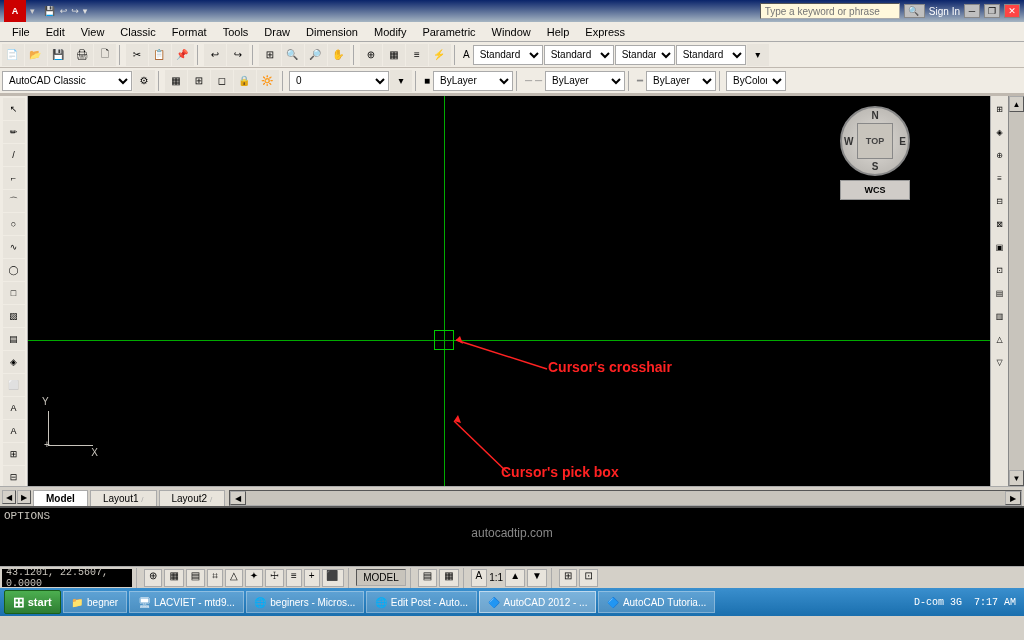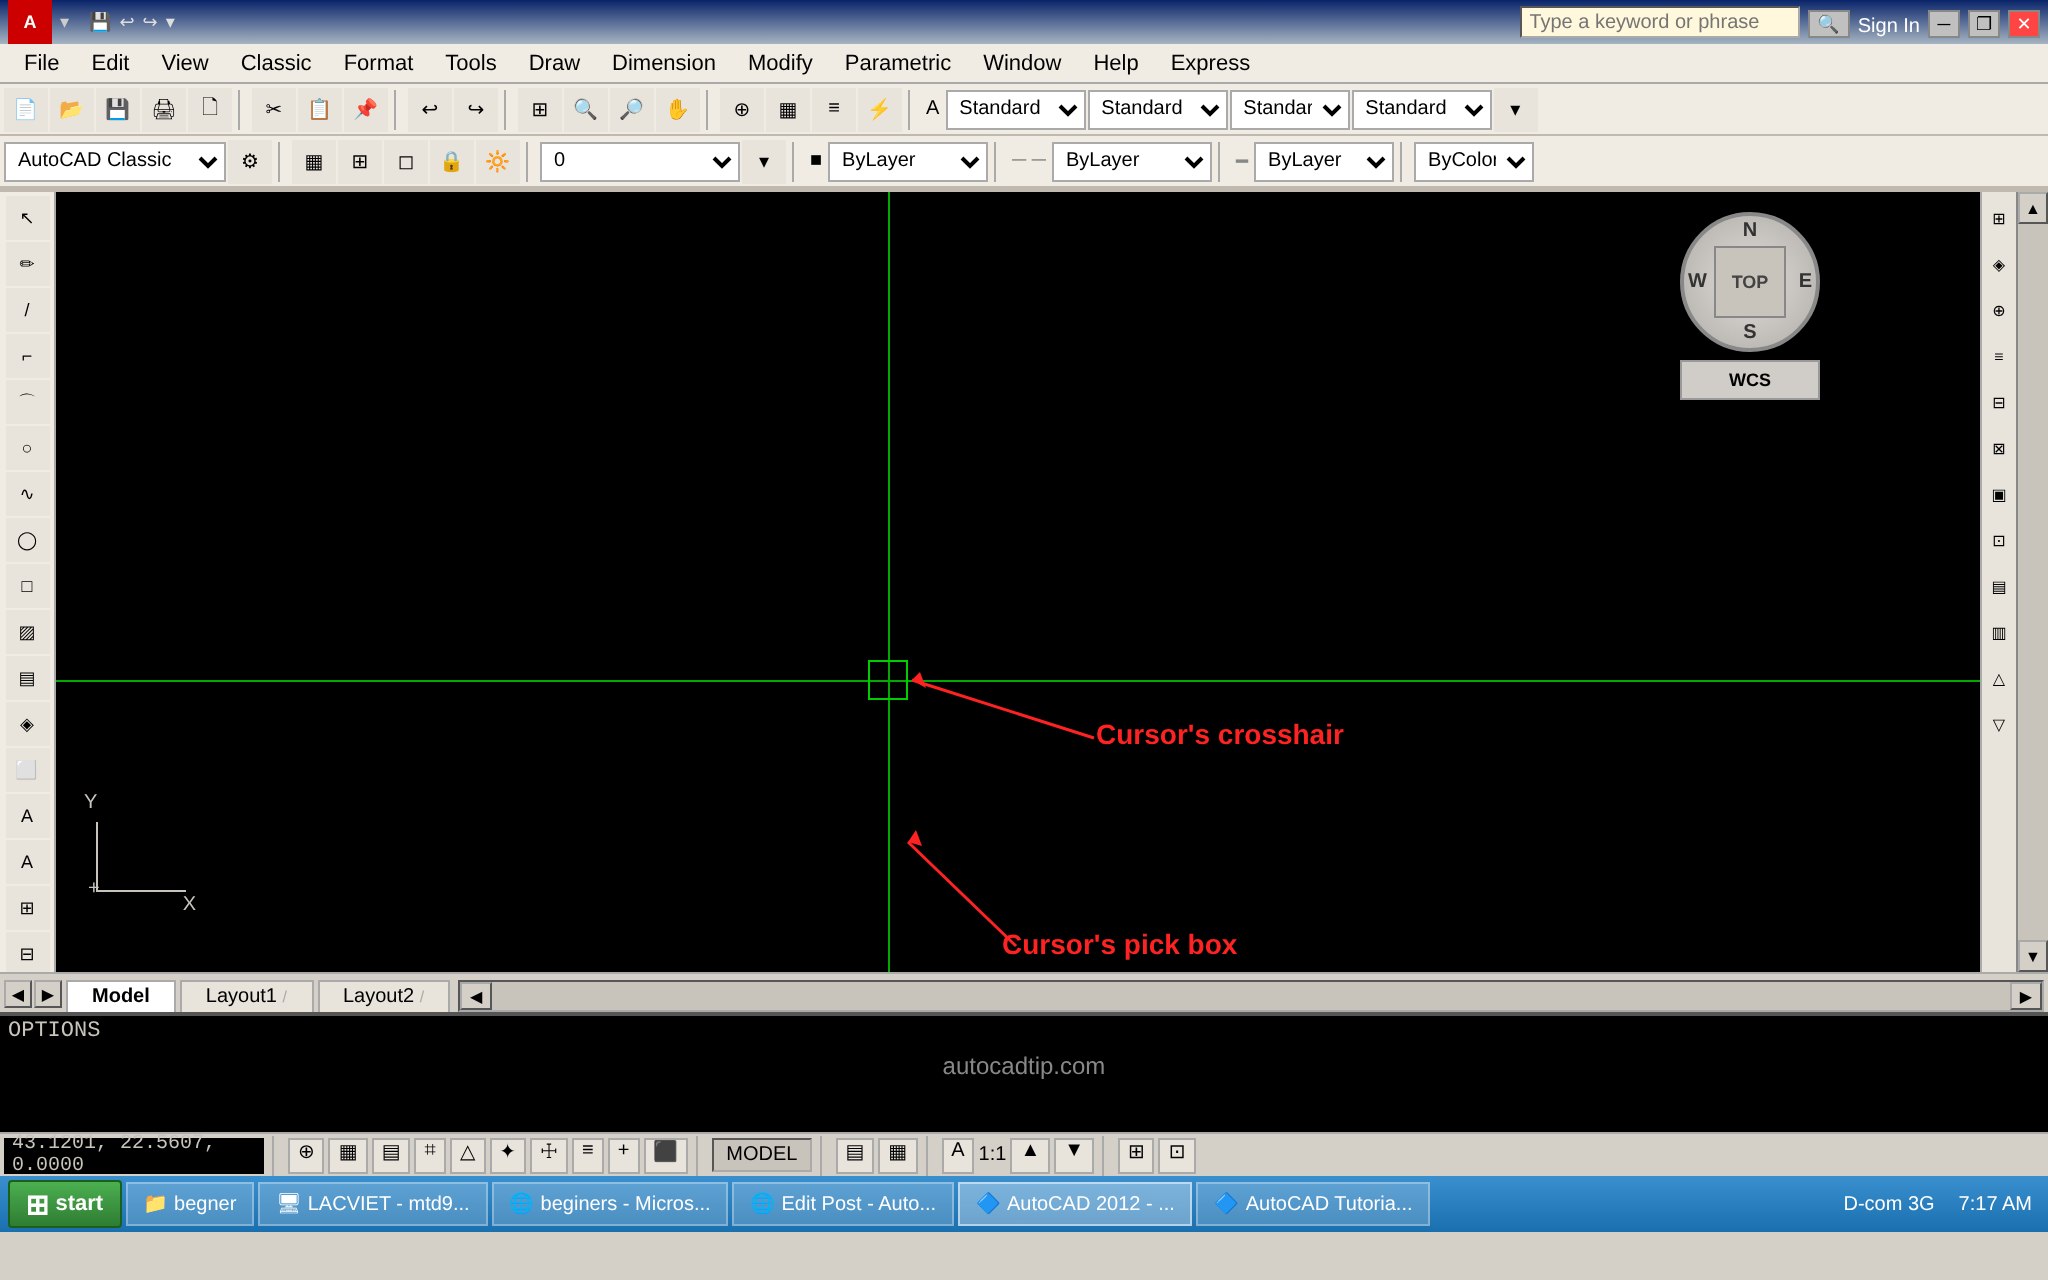--- a/index.html
+++ b/index.html
@@ -211,21 +211,21 @@
     .taskbar-item {
       height: 22px; padding: 0 8px; background: rgba(255,255,255,0.2);
       border: 1px solid rgba(255,255,255,0.3); color: white; font-size: 10px;
       cursor: pointer; display: flex; align-items: center; gap: 3px; max-width: 130px; overflow: hidden;
       white-space: nowrap;
     }
     .taskbar-item.active { background: rgba(255,255,255,0.35); border: 1px solid rgba(255,255,255,0.5); }
     #taskbar-right {
       display: flex; align-items: center; gap: 4px; margin-left: auto;
     }
-    .tray-item { color: white; font-size: 10px; padding: 0 4px; }
+    .tray-item { color: white; font-size: 10px; padding: 0 4px; font-family: Liberation Mono, monospace; }
 
     
     #toolbar-area {
       background: #f0ece4;
       border-bottom: 2px solid #c0b9b0;
     }
     .toolbar-row2 {
       height: 26px;
       display: flex;
       align-items: center;
@@ -265,21 +265,21 @@
   <div class="title-left">
     <div class="autocad-logo">
       <span>A</span>
     </div>
     <span style="font-size:9px; color:#ccc;">▾</span>
     <span style="font-size:9px; color:#ddd; margin-left:6px;">💾</span>
     <span style="font-size:9px; color:#ddd;">↩</span>
     <span style="font-size:9px; color:#ddd;">↪</span>
     <span style="font-size:9px; color:#ddd;">▾</span>
   </div>
-  <div style="display:flex; align-items:flex-end; gap:4px;">
+  <div style="display:flex; align-items:center; gap:4px;">
     <input type="text" id="search-input-field" style="width: 140px; height: 16px; font-size: 10px; padding: 0px 4px; background: rgb(255, 248, 220); border: 1px inset rgb(170, 170, 170); color: rgb(102, 102, 102);" placeholder="Type a keyword or phrase">
     <span style="font-size:9px; background:#c0c0c0; border:1px solid #888; padding:1px 4px; color:black; cursor:pointer;">🔍</span>
     <span style="font-size:10px; color:white; cursor:pointer;">Sign In</span>
     <div class="title-btn">─</div>
     <div class="title-btn">❐</div>
     <div class="title-btn close">✕</div>
   </div>
 </div>
 
 <div id="menu-bar">
@@ -335,21 +335,21 @@
     <select class="toolbar-dropdown" style="width:60px;">
       <option>Standard</option>
     </select>
     <select class="toolbar-dropdown" style="width:70px;">
       <option>Standard</option>
     </select>
     <div class="toolbar-btn">▾</div>
   </div>
 
   <div class="toolbar-row2">
-    <select class="toolbar-dropdown" style="width:111px;">
+    <select class="toolbar-dropdown" style="width:130px;">
       <option>AutoCAD Classic</option>
     </select>
     <div class="toolbar-btn">⚙</div>
     <div class="toolbar-sep"></div>
     <div class="toolbar-btn">▦</div>
     <div class="toolbar-btn">⊞</div>
     <div class="toolbar-btn">◻</div>
     <div class="toolbar-btn">🔒</div>
     <div class="toolbar-btn">🔆</div>
     <div class="toolbar-sep"></div>

